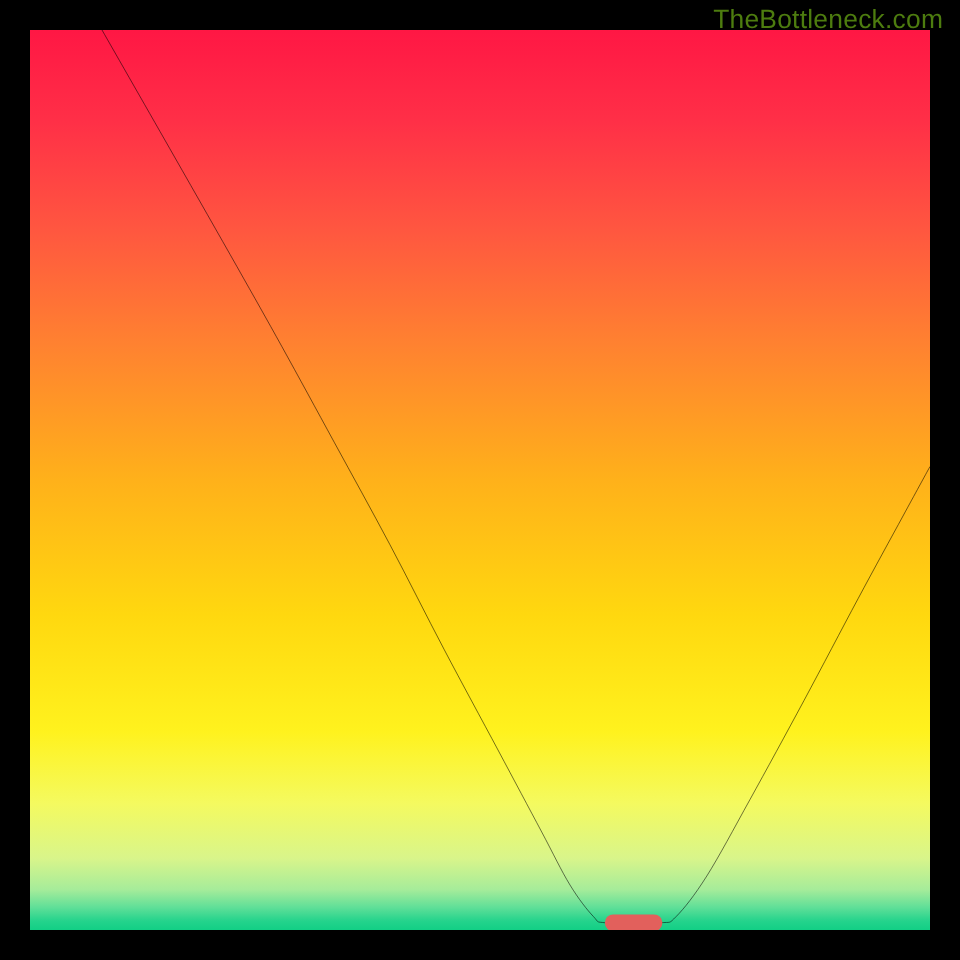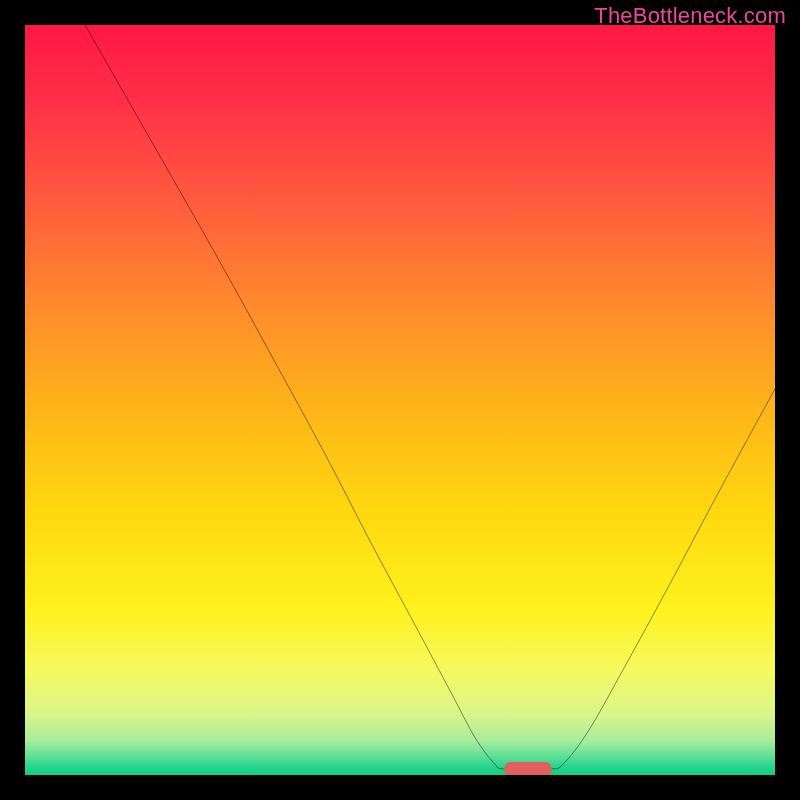--- a/index.html
+++ b/index.html
@@ -42,21 +42,21 @@
     pointer-events: none;
   }
   .marker {
     position: absolute;
     border-radius: 999px;
   }
   .watermark {
     position: absolute;
     top: 3px;
     right: 14px;
-    color: #ec4899;
+    color: #4d7c0f;
     font-family: Arial, Helvetica, sans-serif;
     font-size: 22px;
     font-weight: 400;
     letter-spacing: 0.2px;
   }
 </style>
 </head>
 <body>
 
 <div class="frame">

